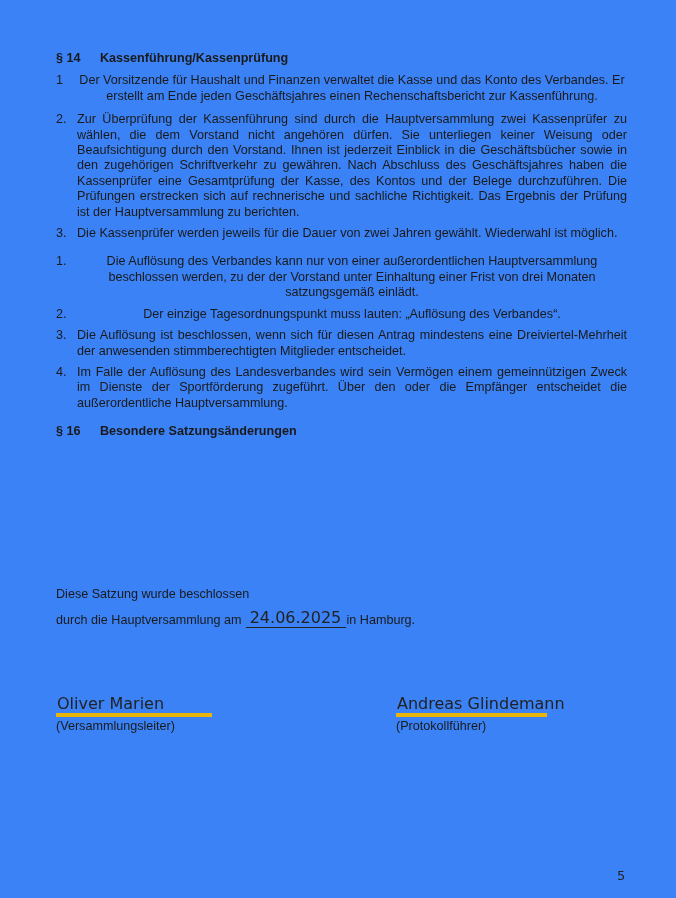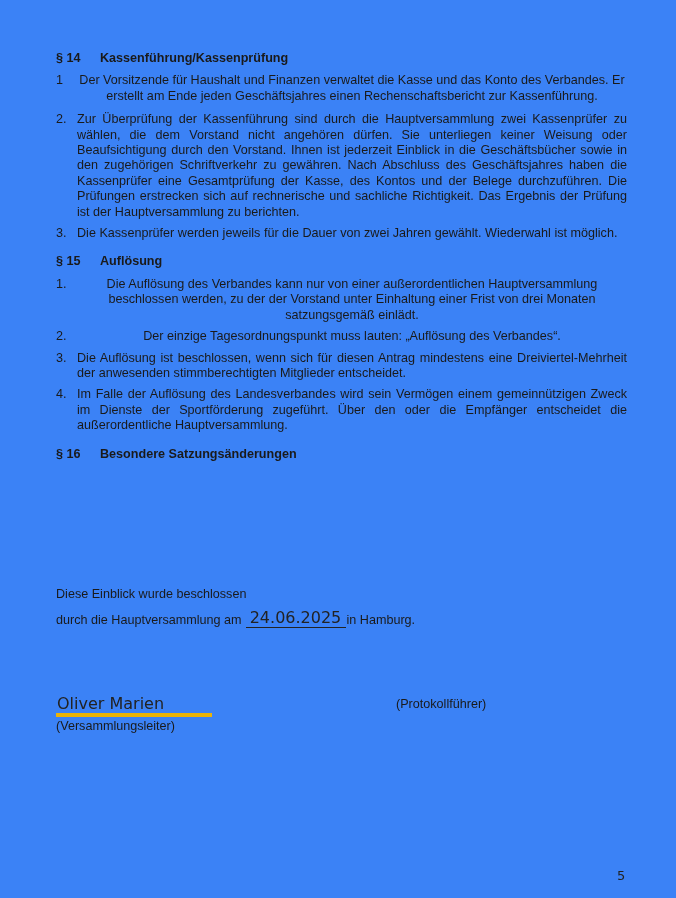--- a/index.html
+++ b/index.html
@@ -46,24 +46,20 @@
       <span class="n">2.</span>
       <span class="t">Zur Überprüfung der Kassenführung sind durch die Hauptversammlung zwei Kassenprüfer zu wählen, die dem Vorstand nicht angehören dürfen. Sie unterliegen keiner Weisung oder Beaufsichtigung durch den Vorstand. Ihnen ist jederzeit Einblick in die Geschäftsbücher sowie in den zugehörigen Schriftverkehr zu gewähren. Nach Abschluss des Geschäftsjahres haben die Kassenprüfer eine Gesamtprüfung der Kasse, des Kontos und der Belege durchzuführen. Die Prüfungen erstrecken sich auf rechnerische und sachliche Richtigkeit. Das Ergebnis der Prüfung ist der Hauptversammlung zu berichten.</span>
     </div>
     <div class="item" style="margin-top:3px">
       <span class="n">3.</span>
       <span class="t">Die Kassenprüfer werden jeweils für die Dauer von zwei Jahren gewählt. Wiederwahl ist möglich.</span>
     </div>
 
     <div class="gap-sec"></div>
 
-    <div class="section-title">
-      <span class="num">§ 15</span>
-      <span>Auflösung</span>
-    </div>
     <div class="item">
       <span class="n">1.</span>
       <span class="t left">Die Auflösung des Verbandes kann nur von einer außerordentlichen Hauptversammlung beschlossen werden, zu der der Vorstand unter Einhaltung einer Frist von drei Monaten satzungsgemäß einlädt.</span>
     </div>
     <div class="item">
       <span class="n">2.</span>
       <span class="t left">Der einzige Tagesordnungspunkt muss lauten: „Auflösung des Verbandes“.</span>
     </div>
     <div class="item">
       <span class="n">3.</span>
@@ -76,30 +72,31 @@
 
     <div class="gap-sec"></div>
 
     <div class="section-title">
       <span class="num">§ 16</span>
       <span>Besondere Satzungsänderungen</span>
     </div>
   </div>
 
   <div class="closing">
-    <div>Diese Einblick wurde beschlossen</div>
+    <div>Diese Satzung wurde beschlossen</div>
     <div class="line2">
       <span>durch die Hauptversammlung am</span>
       <span class="date-field">24.06.2025</span>
       <span>in Hamburg.</span>
     </div>
   </div>
 
   <div class="sig sig-left">
     <div class="name">Oliver Marien</div>
     <div class="role">(Versammlungsleiter)</div>
   </div>
   <div class="sig sig-right">
+    <div class="name">Andreas Glindemann</div>
     <div class="role">(Protokollführer)</div>
   </div>
 
   <div class="page-number">5</div>
 </div>
 
 </body></html>

